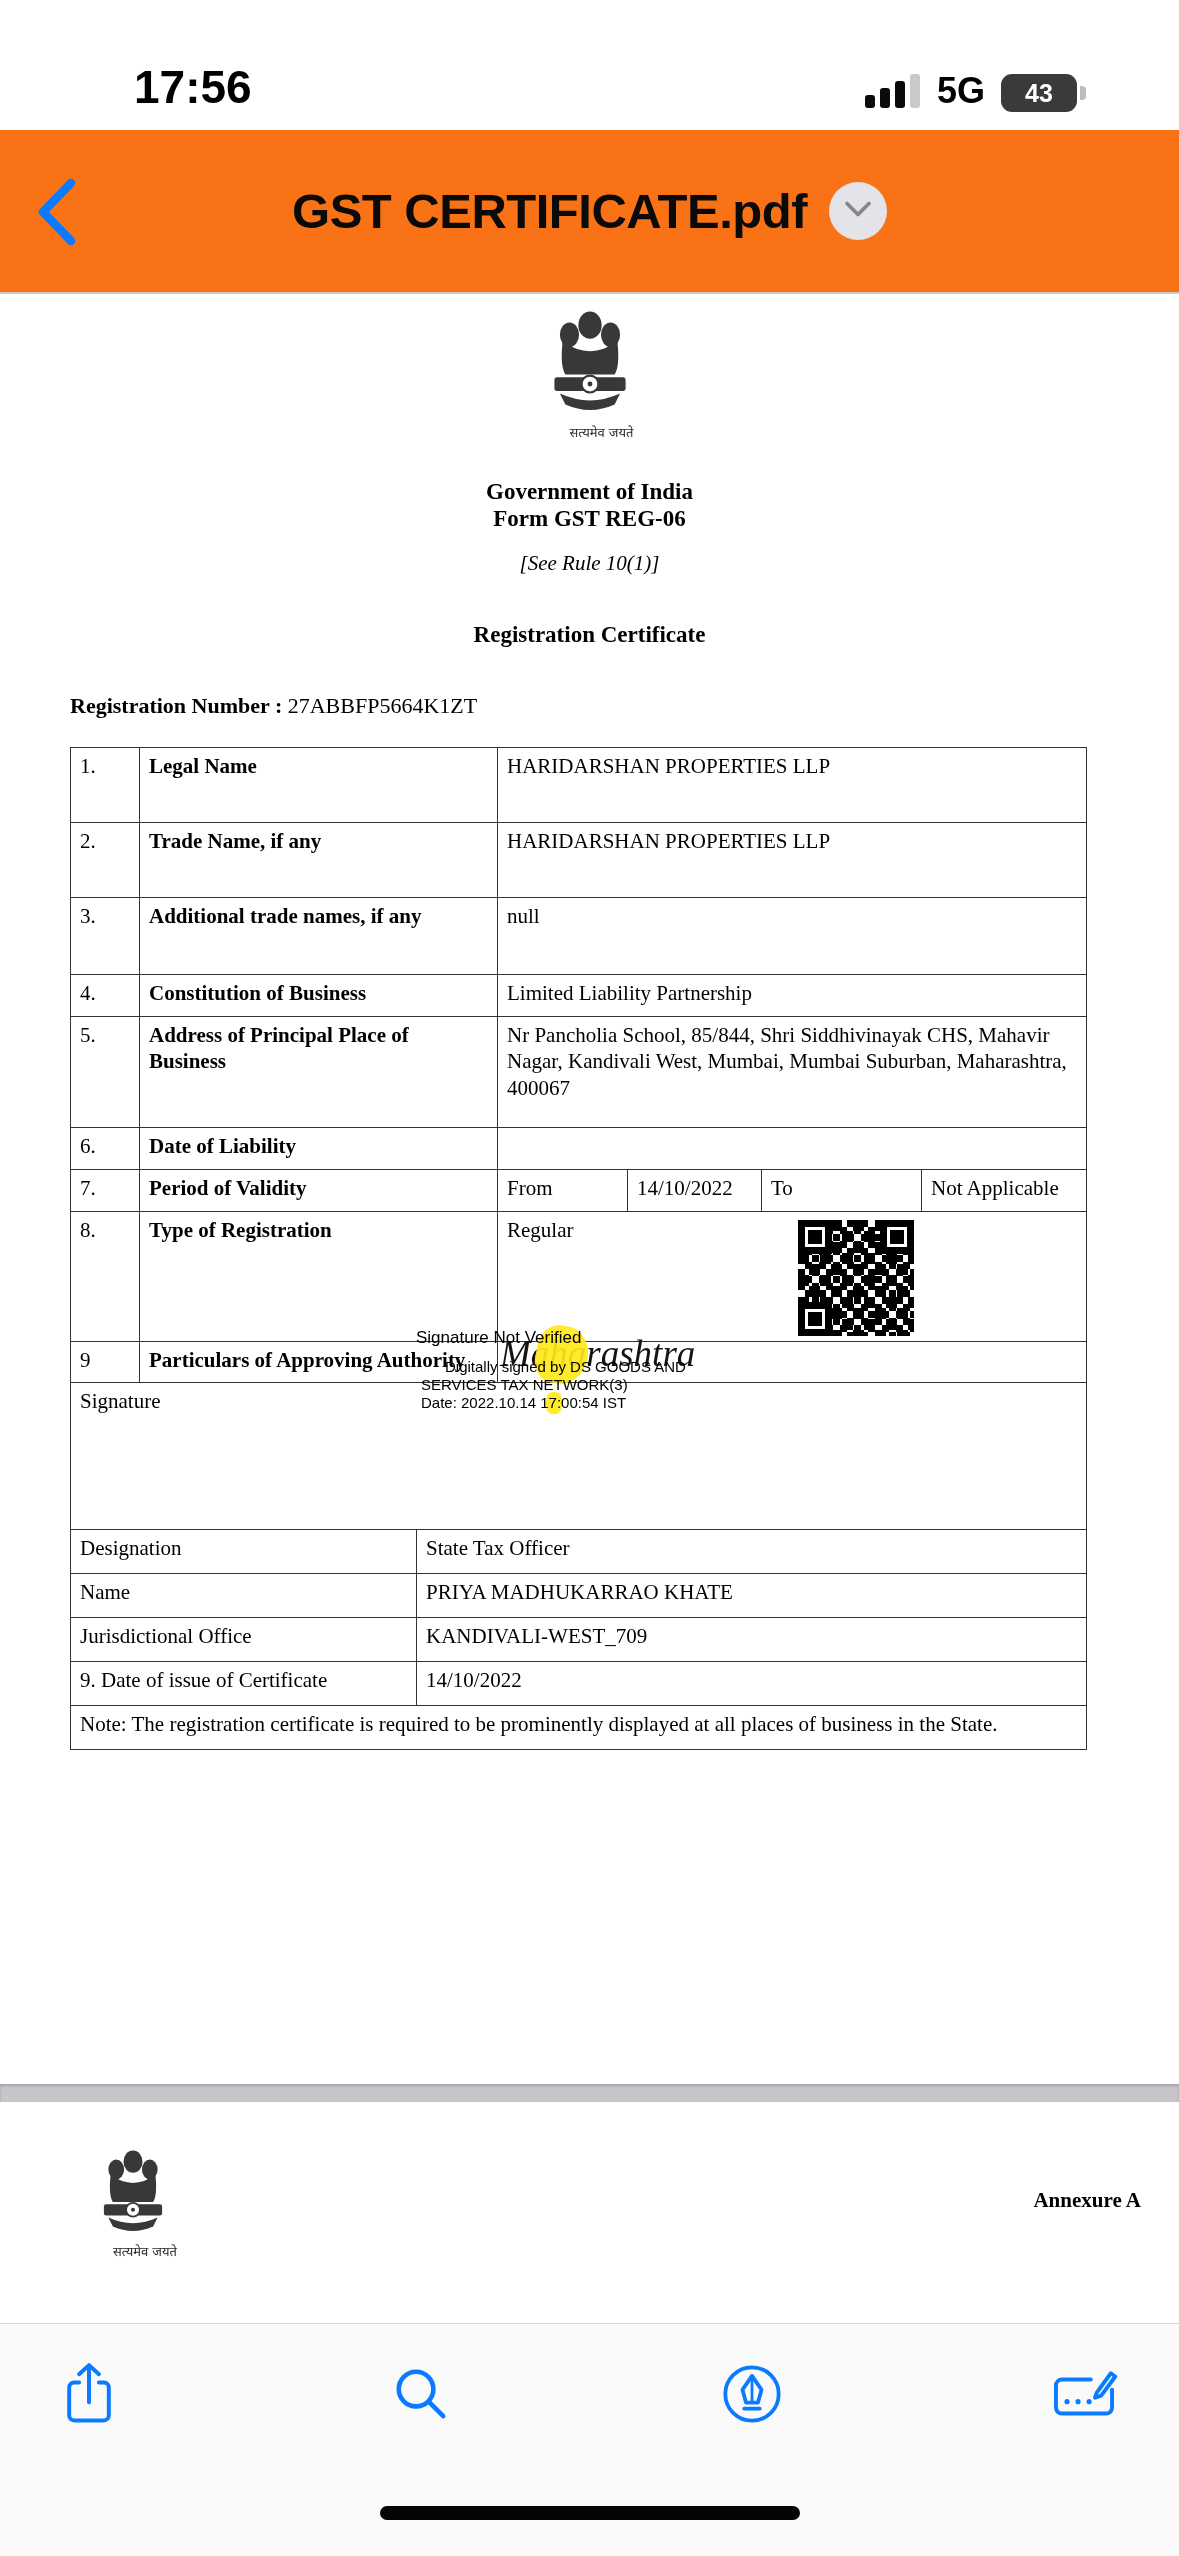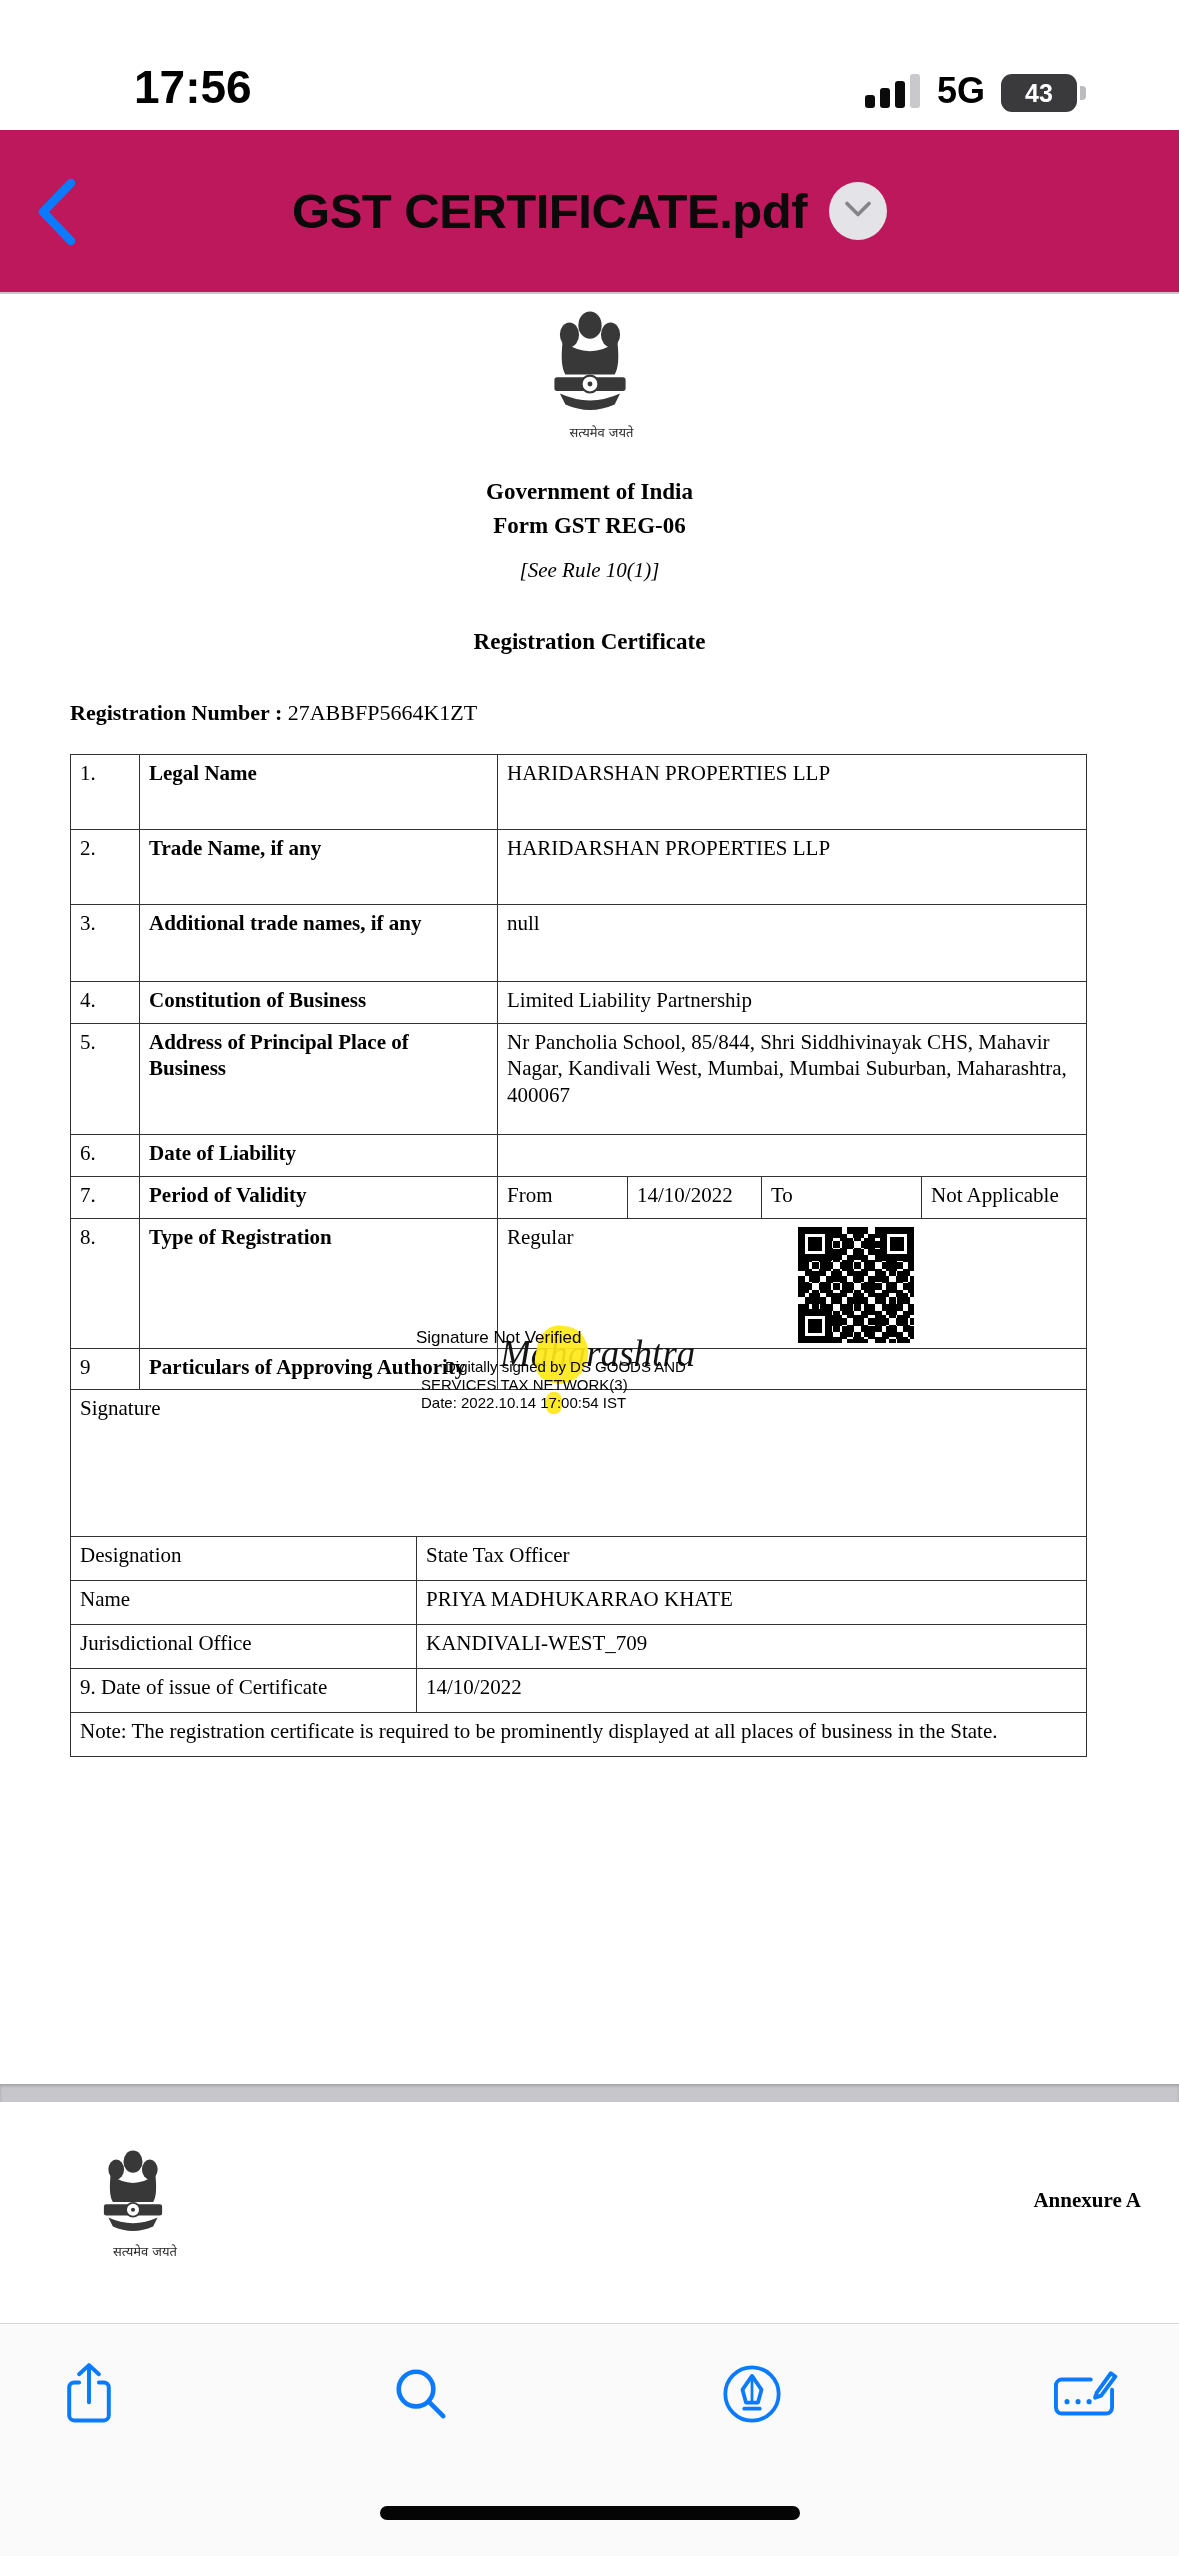--- a/index.html
+++ b/index.html
@@ -14,36 +14,36 @@
   .status-bar { position:absolute; top:0; left:0; right:0; height:130px; background:#fff; }
   .sb-time { position:absolute; left:134px; top:60px; font-size:46px; font-weight:700; color:#000; }
   .sb-right { position:absolute; right:102px; top:70px; display:flex; align-items:flex-end; gap:16px; }
   .sb-5g { font-size:36px; font-weight:700; color:#000; }
   .battery { position:relative; width:76px; height:38px; background:#3a3a3c; border-radius:11px;
              color:#fff; font-size:25px; font-weight:700; display:flex; align-items:center; justify-content:center; }
   .battery::after { content:""; position:absolute; right:-9px; top:12px; width:6px; height:14px;
                     background:#bcbcbe; border-radius:0 4px 4px 0; }
 
   
-  .nav-bar { position:absolute; top:130px; left:0; right:0; height:164px; background:#be185d;
+  .nav-bar { position:absolute; top:130px; left:0; right:0; height:164px; background:#f97316;
              border-bottom:2px solid #c9c9cb; display:flex; align-items:center; justify-content:center; gap:22px; }
   .back-button { position:absolute; left:26px; top:46px; width:60px; height:74px; background:none; border:none; cursor:pointer; }
   .nav-title { font-size:49px; font-weight:700; color:#0a0a0a; letter-spacing:-0.5px; }
   .title-menu-button { width:58px; height:58px; border-radius:50%; background:#e3e3e8; border:none;
                        display:flex; align-items:center; justify-content:center; cursor:pointer; }
 
   
   .page1 { position:absolute; top:294px; left:0; width:1179px; height:1790px; background:#fff; }
   .emblem-block { text-align:center; padding-top:12px; }
   .emblem-svg { display:block; margin:0 auto; }
   .emblem-caption { font-family:"DejaVu Sans", sans-serif; font-size:13px; color:#2b2b2b; margin-top:2px;padding-left:24px; }
   .doc-center { text-align:center; font-family:"Liberation Serif", serif; }
   .h-bold { font-weight:700; font-size:23px; }
   .gov   { margin-top:38px; }
-  .form  { margin-top:8px; }
+  .form  { margin-top:1px; }
   .rule  { margin-top:19px; font-size:21px; font-style:italic; }
   .cert-title { margin-top:46px; }
   .regnum { margin:45px 0 0 70px; font-family:"Liberation Serif", serif; font-size:22px; }
   .regnum .lbl { font-weight:700; }
 
   table.gst-table { margin-left:70px; width:1016px; border-collapse:collapse; table-layout:fixed;
                     font-family:"Liberation Serif", serif; font-size:21px; }
   table.main { margin-top:28px; }
   .gst-table td { border:1.5px solid #333; vertical-align:top; padding:5px 9px; line-height:1.25; }
   .gst-table td.lbl { font-weight:700; }

